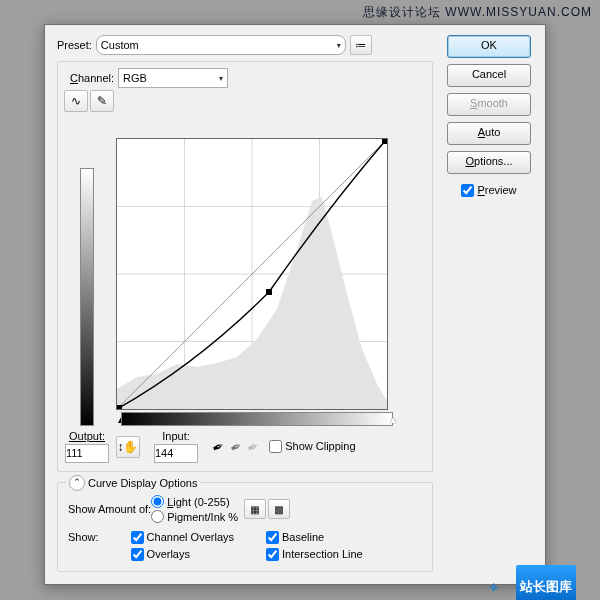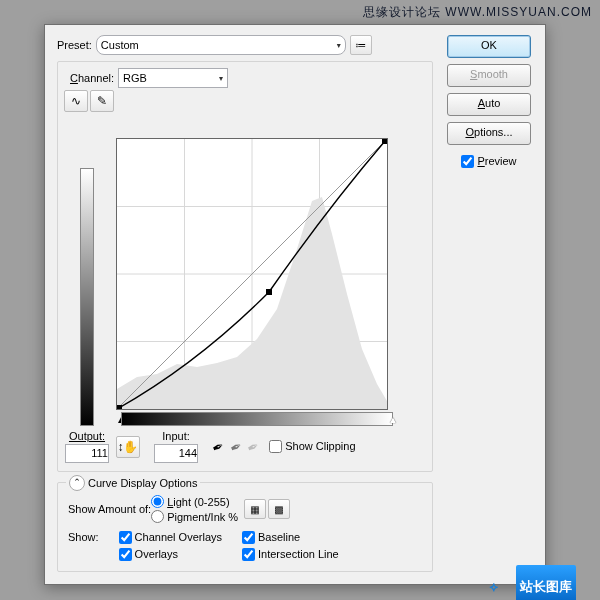--- a/index.html
+++ b/index.html
@@ -135,21 +135,21 @@
     width: 12px; height: 256px;
     background: linear-gradient(to bottom,#fff,#000);
     border: 1px solid #888;
     margin-bottom: 4px;
   }
   .output-col .olabel { font-size: 11px; text-decoration: underline; }
   .num-input {
     width: 42px; height: 17px;
     border: 1px solid #abadb3;
     background: #fff;
-    text-align: right;
+    text-align: left;
     font-size: 11px;
     line-height: 17px;
     margin-top: 2px;
   }
   .plot-col { display:flex; flex-direction:column; align-items:flex-start; }
   .plot {
     width: 270px; height: 270px;
     border: 1px solid #666;
     background: #fff;
     position: relative;
@@ -195,21 +195,21 @@
     text-align:center;
     line-height:12px;
     font-size:9px;
   }
   .opt-row { display:flex; align-items:center; margin: 4px 0; }
   .radio-col { display:flex; flex-direction:column; gap:2px;}
   .radio { display:inline-flex; align-items:center; gap:3px; }
   .radio input { margin:0; }
   .grid-icons { display:flex; gap:2px; margin-left:6px;}
   .grid-icon { width:20px; height:18px; border:1px solid #bbb; background:linear-gradient(#fff,#e8e8e8); border-radius:2px; display:flex; align-items:center; justify-content:center; font-size:10px;}
-  .show-row { display:flex; align-items:flex-start; gap: 20px; margin-top:8px;}
+  .show-row { display:flex; align-items:flex-start; gap: 32px; margin-top:8px;}
   .show-col { display:flex; flex-direction:column; gap:4px;}
   .btn {
     width: 82px; height: 21px;
     border: 1px solid #888;
     background: linear-gradient(#fdfdfd,#e4e4e4);
     border-radius: 3px;
     text-align: center;
     line-height: 19px;
     font-size: 11px;
     margin-bottom: 6px;
@@ -359,20 +359,21 @@
                 <span>Intersection Line</span>
               </label>
           </div>
         </div>
       </div>
 
     </div>
 
     <div class="right-col">
       <div class="btn default">OK</div>
+      <div class="btn">Cancel</div>
       <div class="btn disabled underline-first">Smooth</div>
       <div class="btn underline-first">Auto</div>
       <div class="btn underline-first">Options...</div>
       <label class="chk" style="margin-top:4px;">
         <input type="checkbox" checked="" style="">
         <span class="underline-first">Preview</span>
       </label>
     </div>
   </div>
 </div>

